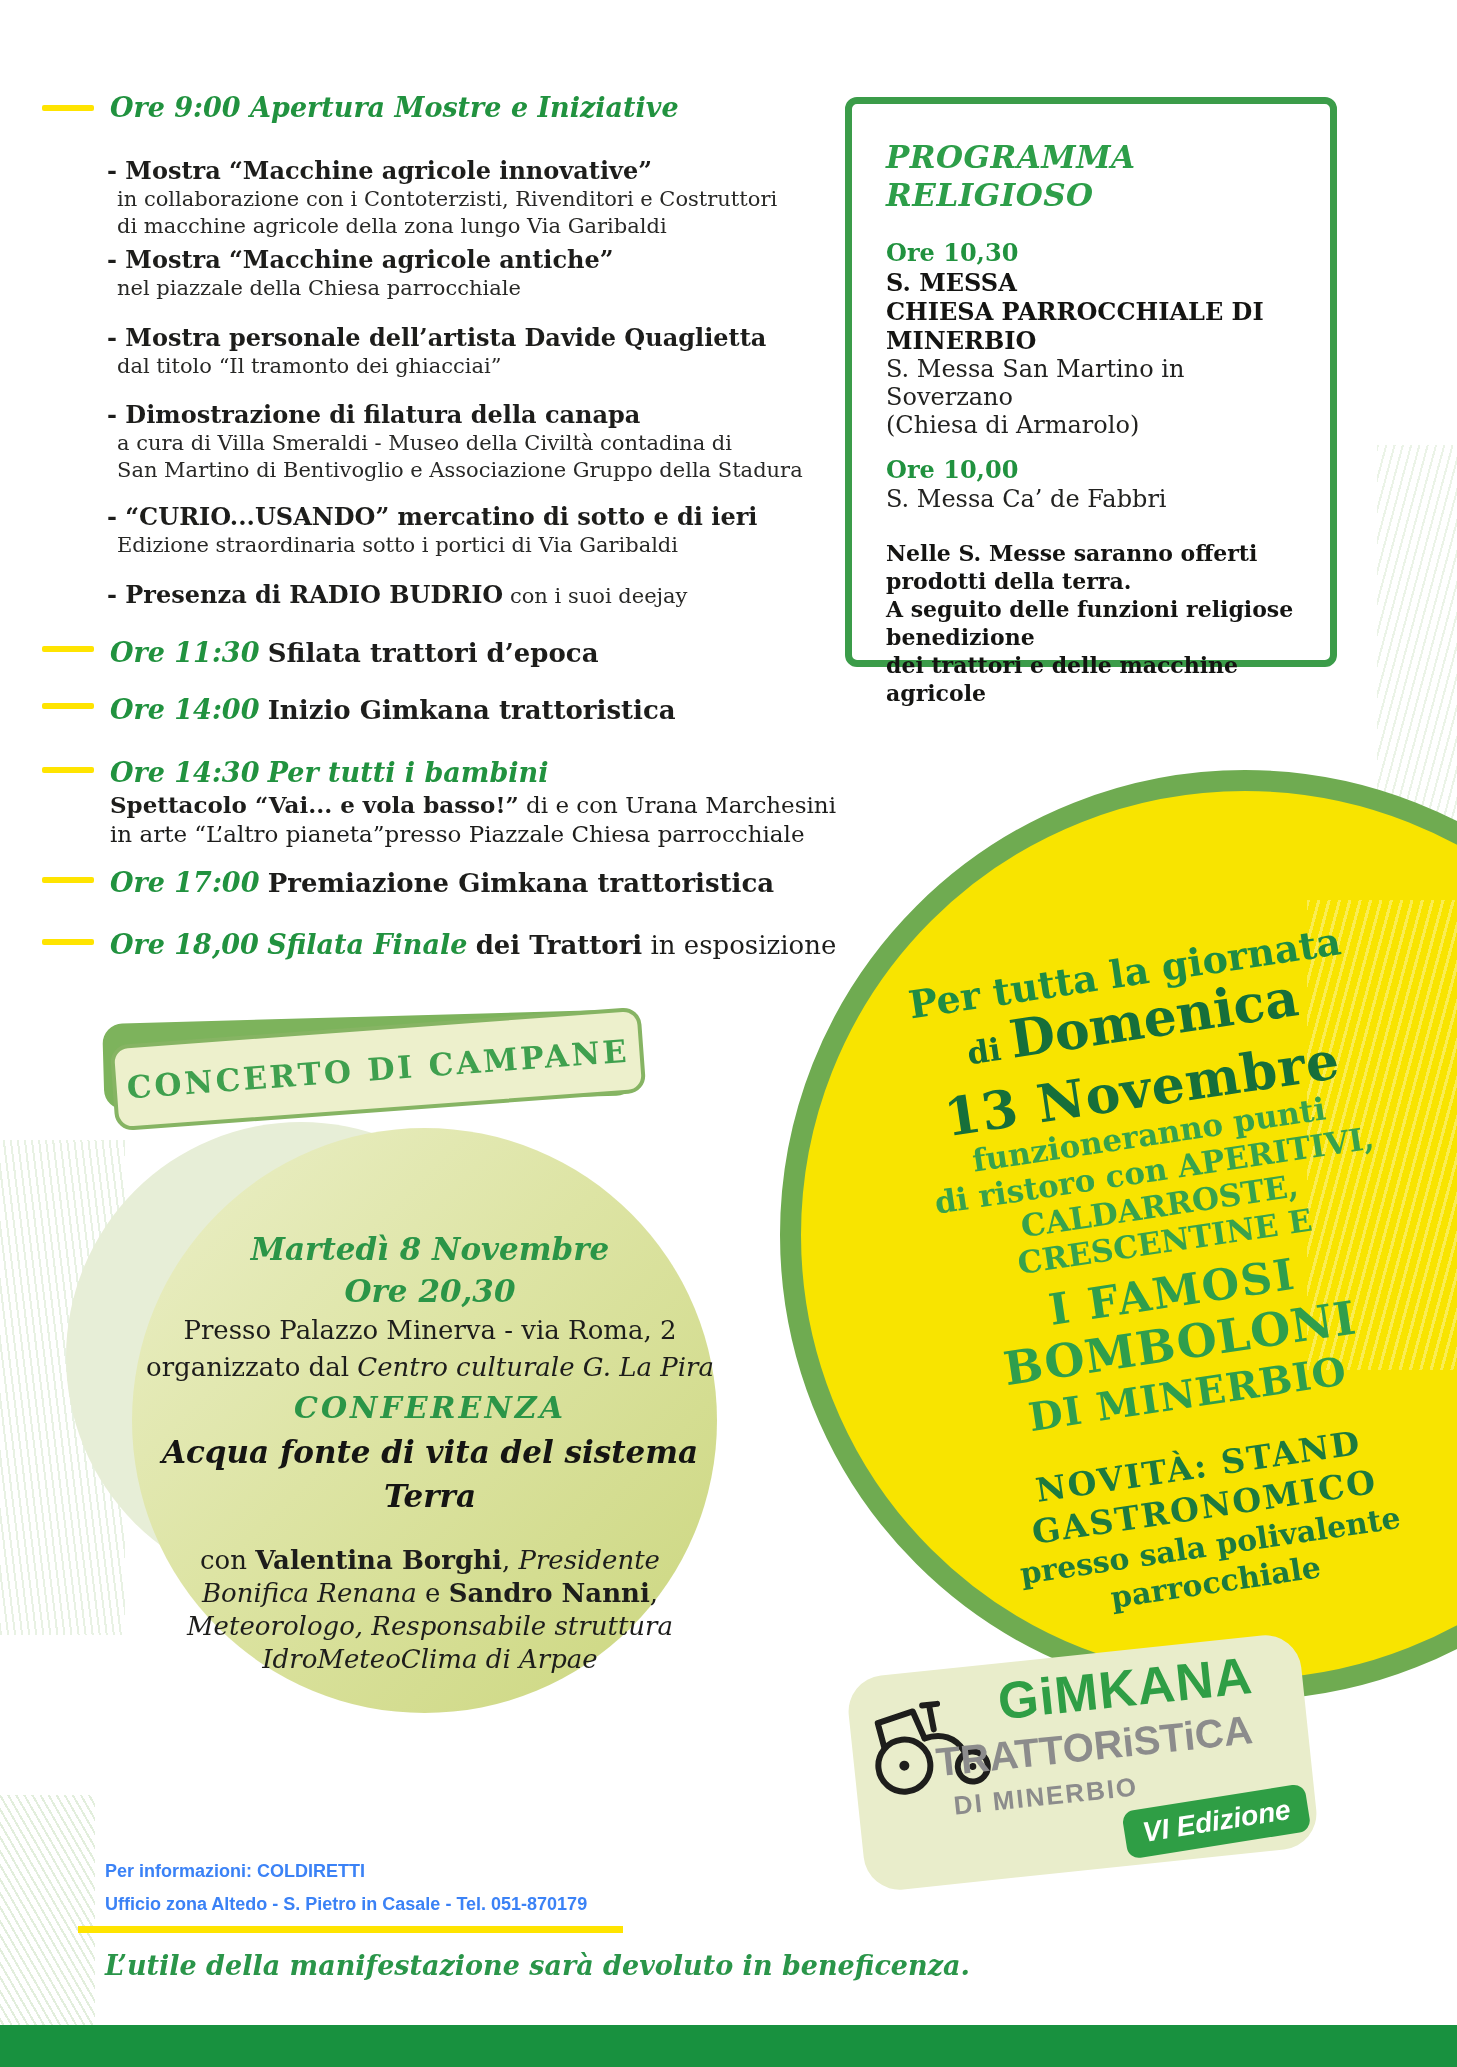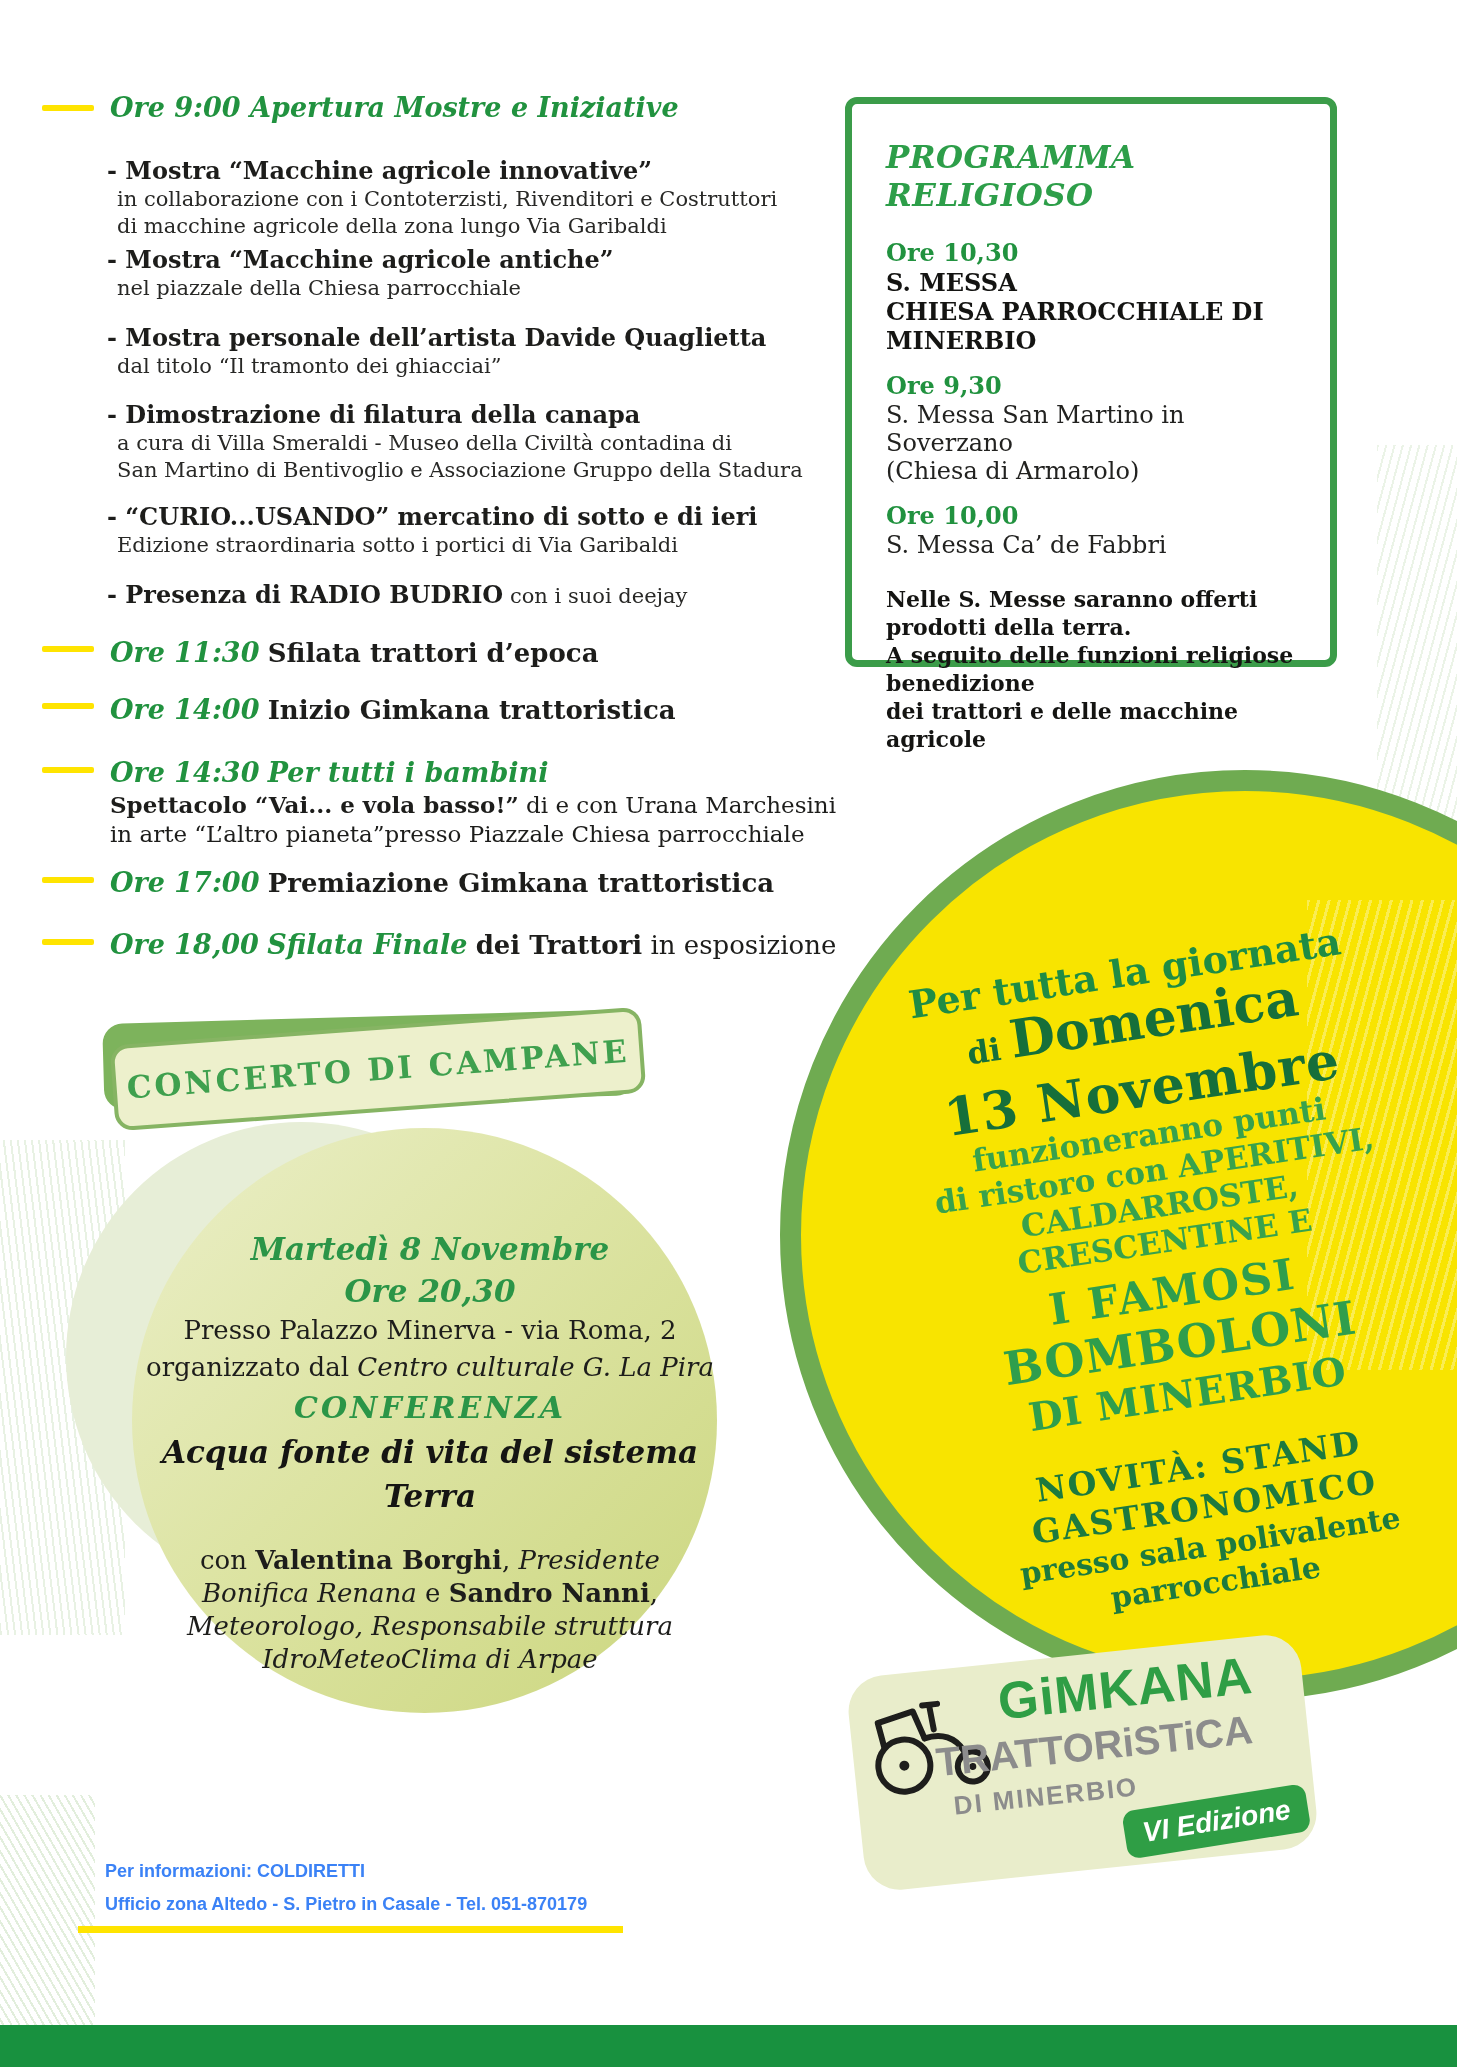--- a/index.html
+++ b/index.html
@@ -187,21 +187,20 @@
     <span class="ore">Ore 18,00</span>
     <span class="ore">Sfilata Finale</span>
     <span class="sched-bold">dei Trattori</span><span class="sched-reg"> in esposizione</span>
   </div>
 
   <div class="rel-box">
     <div class="rel-title">PROGRAMMA RELIGIOSO</div>
     <div class="rel-time">Ore 10,30</div>
     <div class="rel-bold">S. MESSA</div>
     <div class="rel-bold">CHIESA PARROCCHIALE DI MINERBIO</div>
-    <div class="rel-time mt16">Ore 9,30</div>
     <div class="rel-reg">S. Messa San Martino in Soverzano</div>
     <div class="rel-reg">(Chiesa di Armarolo)</div>
     <div class="rel-time mt16">Ore 10,00</div>
     <div class="rel-reg">S. Messa Ca’ de Fabbri</div>
     <div class="rel-footer">
       <div>Nelle S. Messe saranno offerti</div>
       <div>prodotti della terra.</div>
       <div>A seguito delle funzioni religiose benedizione</div>
       <div>dei trattori e delle macchine agricole</div>
     </div>
@@ -272,15 +271,16 @@
     <div class="logo-sub">TRATTORiSTiCA</div>
     <div class="logo-loc">DI MINERBIO</div>
     <div class="logo-badge">VI Edizione</div>
   </div>
 
   <div class="f-info">
     <div>Per informazioni: COLDIRETTI</div>
     <div>Ufficio zona Altedo - S. Pietro in Casale - Tel. 051-870179</div>
   </div>
   <div class="f-yellow-line"></div>
+  <div class="f-charity">L’utile della manifestazione sarà devoluto in beneficenza.</div>
   <div class="f-bar"></div>
 
 </div>
 
 </body></html>

